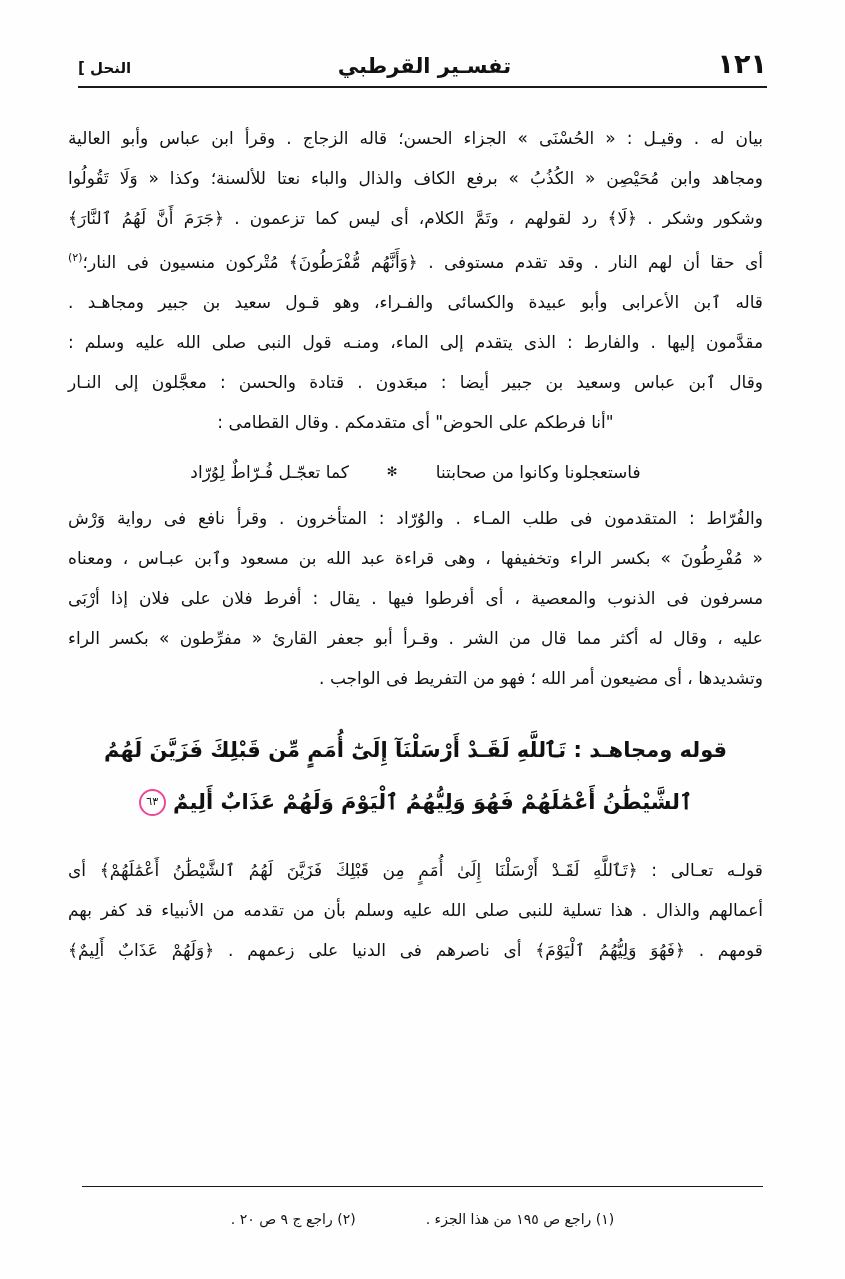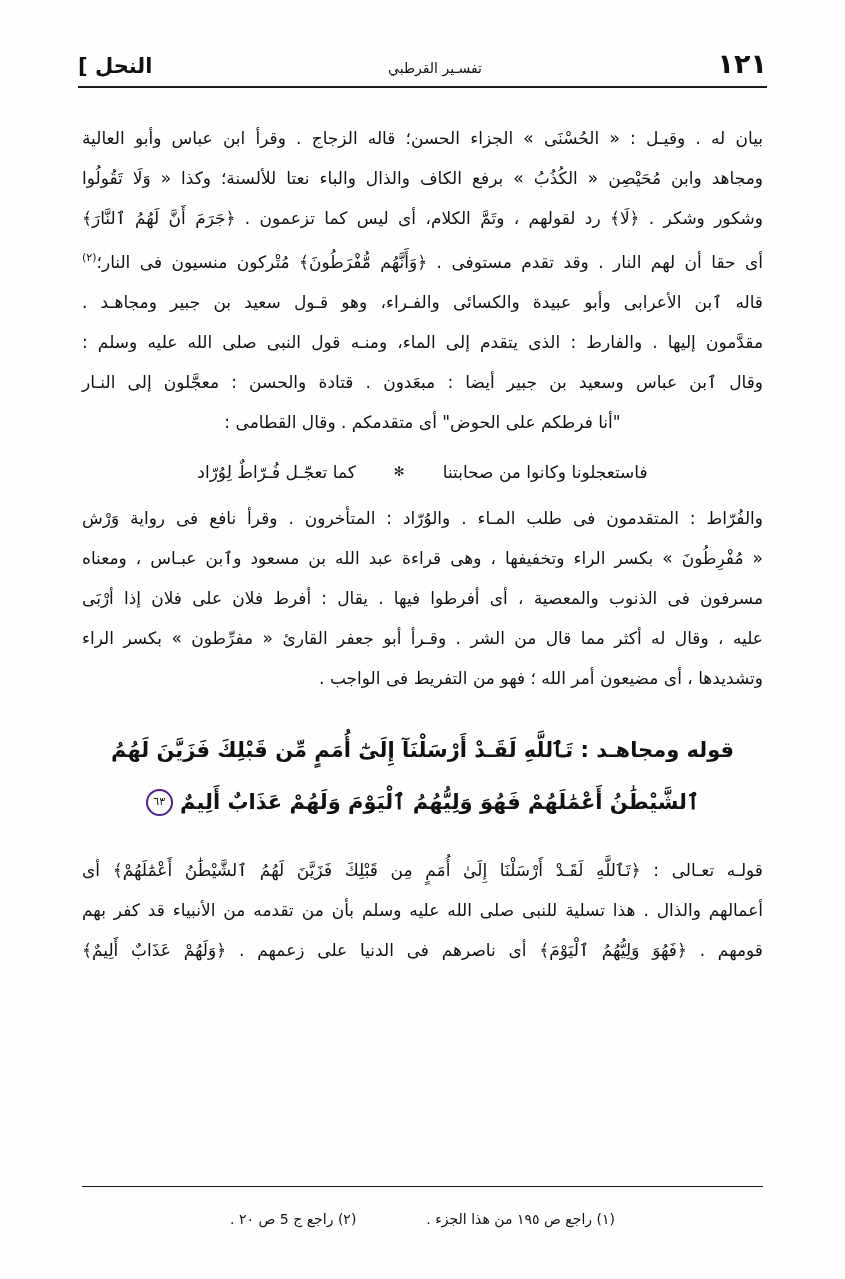--- a/index.html
+++ b/index.html
@@ -29,46 +29,46 @@
   }
   .header-row {
     display: flex;
     align-items: baseline;
     justify-content: space-between;
     font-size: 21px;
     font-weight: bold;
     letter-spacing: 0;
   }
   .header-sura {
+    font-size: 15px;
+    font-weight: bold;
+  }
+  .header-title {
     font-size: 21px;
     font-weight: bold;
-  }
-  .header-title {
-    font-size: 14px;
-    font-weight: normal;
     letter-spacing: 3px;
   }
   .header-page {
     font-size: 27px;
     font-weight: bold;
   }
   .header-rule {
     position: absolute;
     top: 38px;
     right: 0;
     left: 0;
     border-top: 2px solid #1a1a1a;
   }
 
   
   .body {
     position: absolute;
     top: 118px;
     right: 82px;
-    left: 82px;
+    left: 68px;
     direction: rtl;
     text-align: justify;
     font-size: 17px;
     line-height: 40px;
   }
   .body p {
     margin: 0 0 0 0;
     text-align: justify;
     text-align-last: justify;
   }
@@ -104,21 +104,21 @@
     font-size: 21px;
     line-height: 52px;
     text-align: center;
     font-weight: bold;
     letter-spacing: 1px;
   }
   .quran .aya-num {
     display: inline-block;
     width: 23px;
     height: 23px;
-    border: 2px solid #4c1d95;
+    border: 2px solid #ec4899;
     border-radius: 50%;
     font-size: 11px;
     line-height: 21px;
     vertical-align: middle;
     font-weight: normal;
   }
 
   
   .foot-rule {
     position: absolute;
@@ -193,17 +193,17 @@
   </div>
 
   <div class="foot-rule"></div>
   <div class="footnotes">
     <span>
       <span>(١)</span>
       <span>راجع ص ١٩٥ من هذا الجزء .</span>
     </span>
     <span>
       <span>(٢)</span>
-      <span>راجع ج 5 ص ٢٠ .</span>
+      <span>راجع ج ٩ ص ٢٠ .</span>
     </span>
   </div>
 
 </div>
 
 </body></html>

